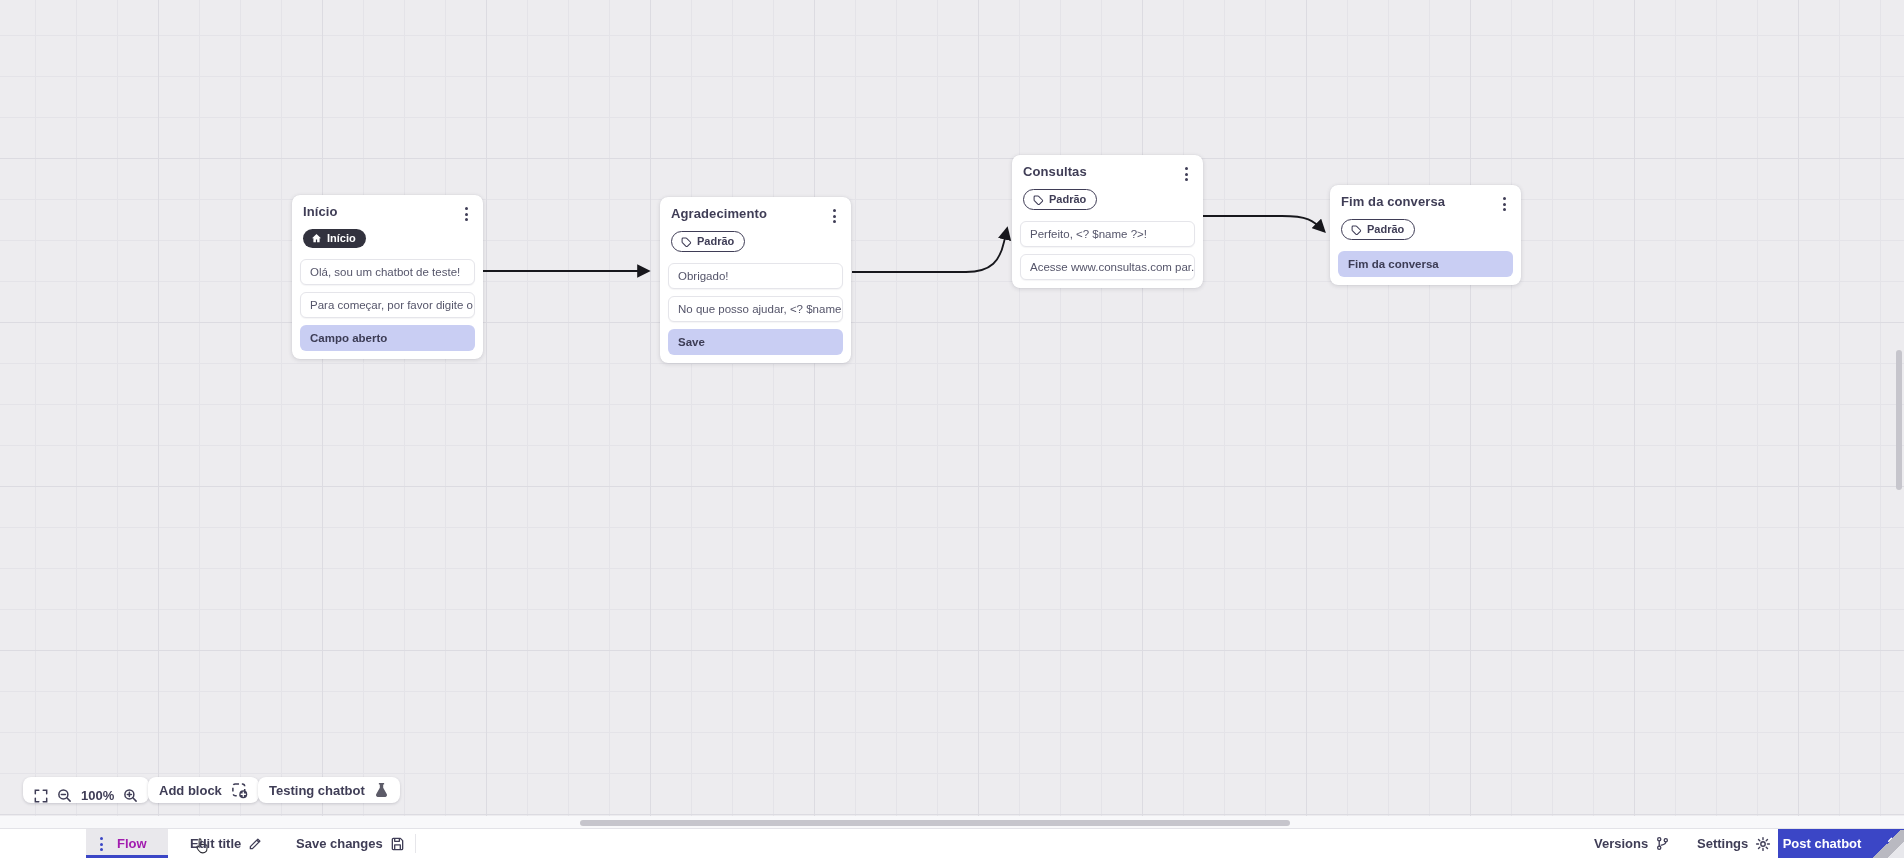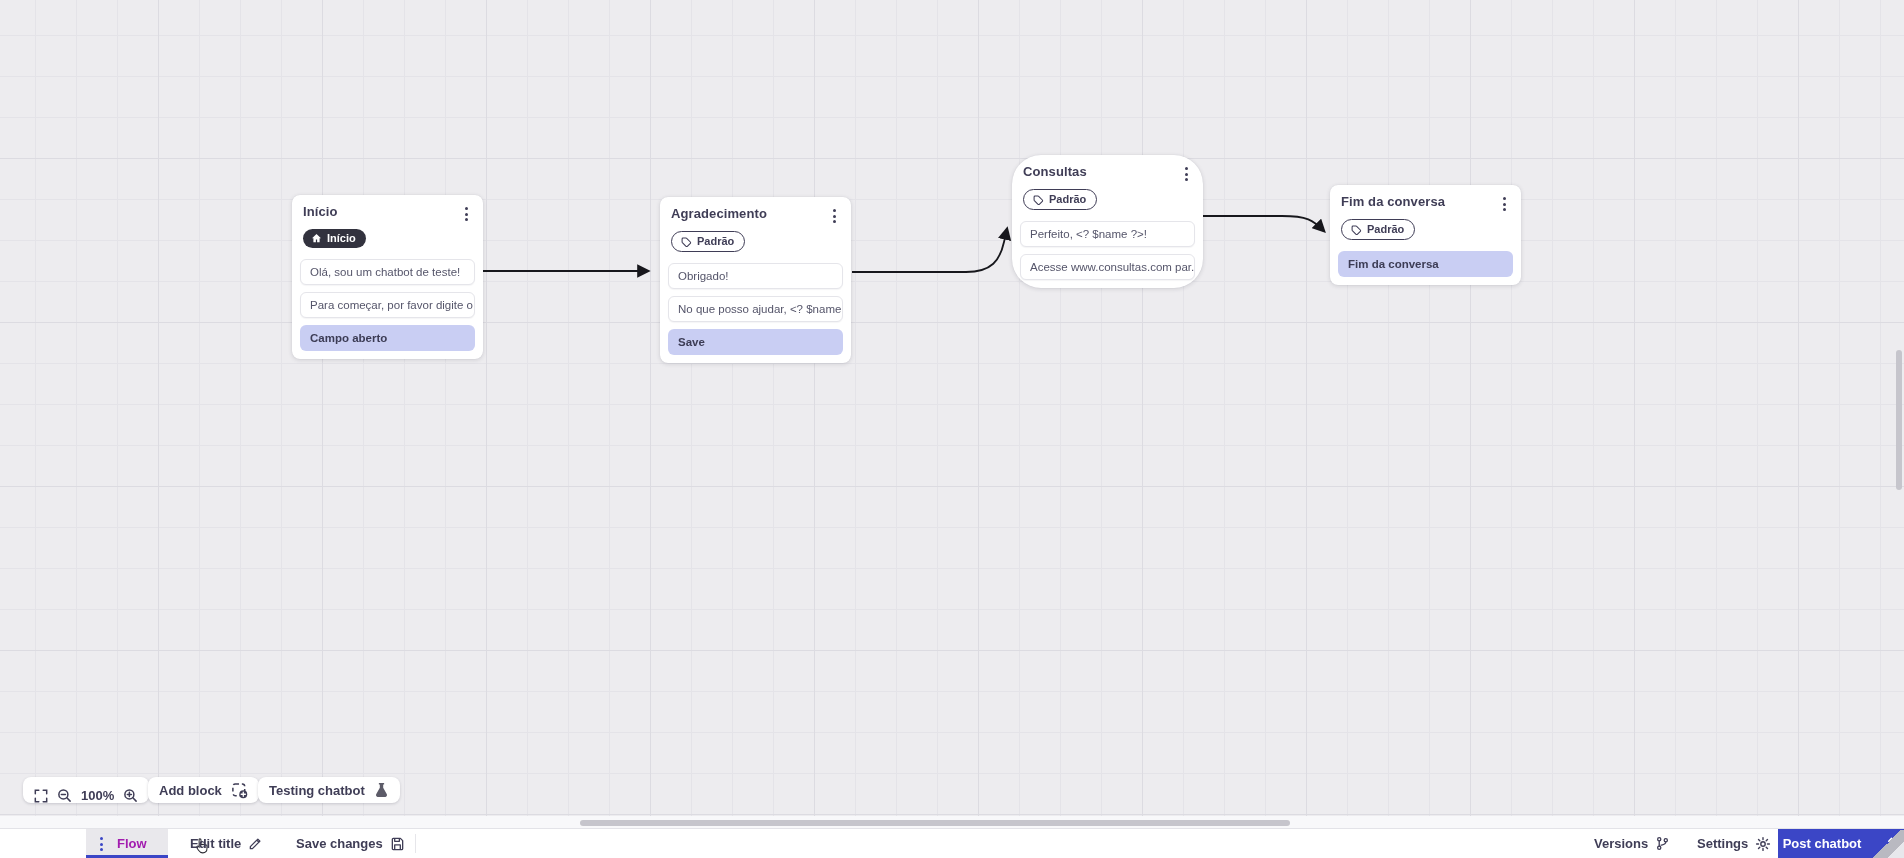--- a/index.html
+++ b/index.html
@@ -29,21 +29,21 @@
   .badge.dark  { background:var(--badge-dark,#32323e); color:#fff; }
   .badge.outline { background:#fff; color:#3f3d56; border:1px solid #3f3d56; }
   .row { border-radius:6px; padding:6px 9px; font-size:11.5px; margin-top:7px;
     white-space:nowrap; overflow:hidden; text-overflow:clip; }
   .row.msg { background:#fff; border:1px solid #e5e5ea; color:#55556a;
     box-shadow:0 1px 1px rgba(60,60,80,.05); }
   .row.action { background:var(--lavender,#c9cef3); color:#3c3c55; font-weight:700; border:1px solid transparent; }
 
   .n1 { left:292px; top:195px; }
   .n2 { left:660px; top:197px; }
-  .n3 { left:1012px; top:155px;border-radius:29px; }
+  .n3 { left:1012px; top:155px; }
   .n4 { left:1330px; top:185px; }
 
   
   .hscroll-track { position:absolute; left:0; right:0; top:816px; height:13px; background:#f8f8fa; }
   .hscroll-thumb { position:absolute; left:580px; top:820px; width:710px; height:6px;
     border-radius:3px; background:#c6c5cc; }
   .vscroll-thumb { position:absolute; left:1896px; top:350px; width:6px; height:140px;
     border-radius:3px; background:#c6c5cc; }
 
   

